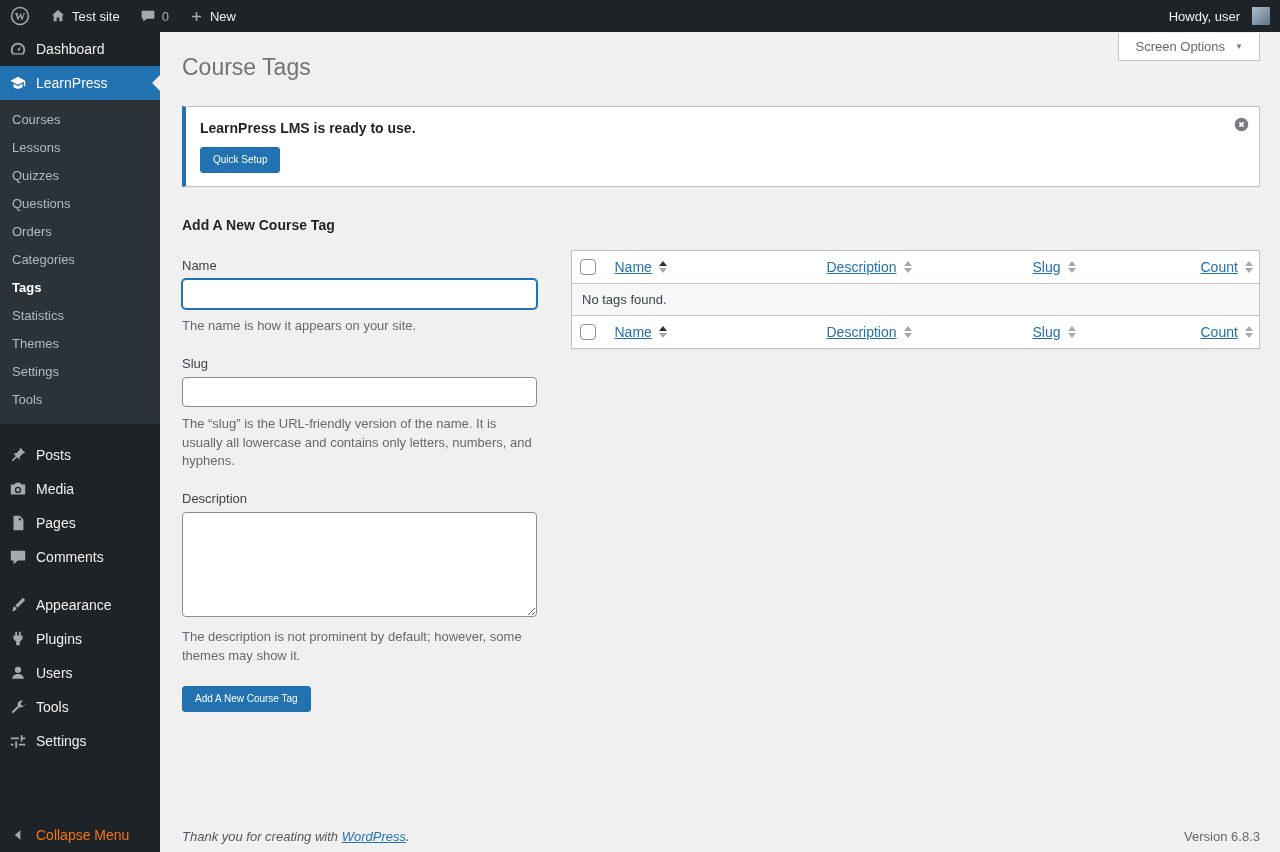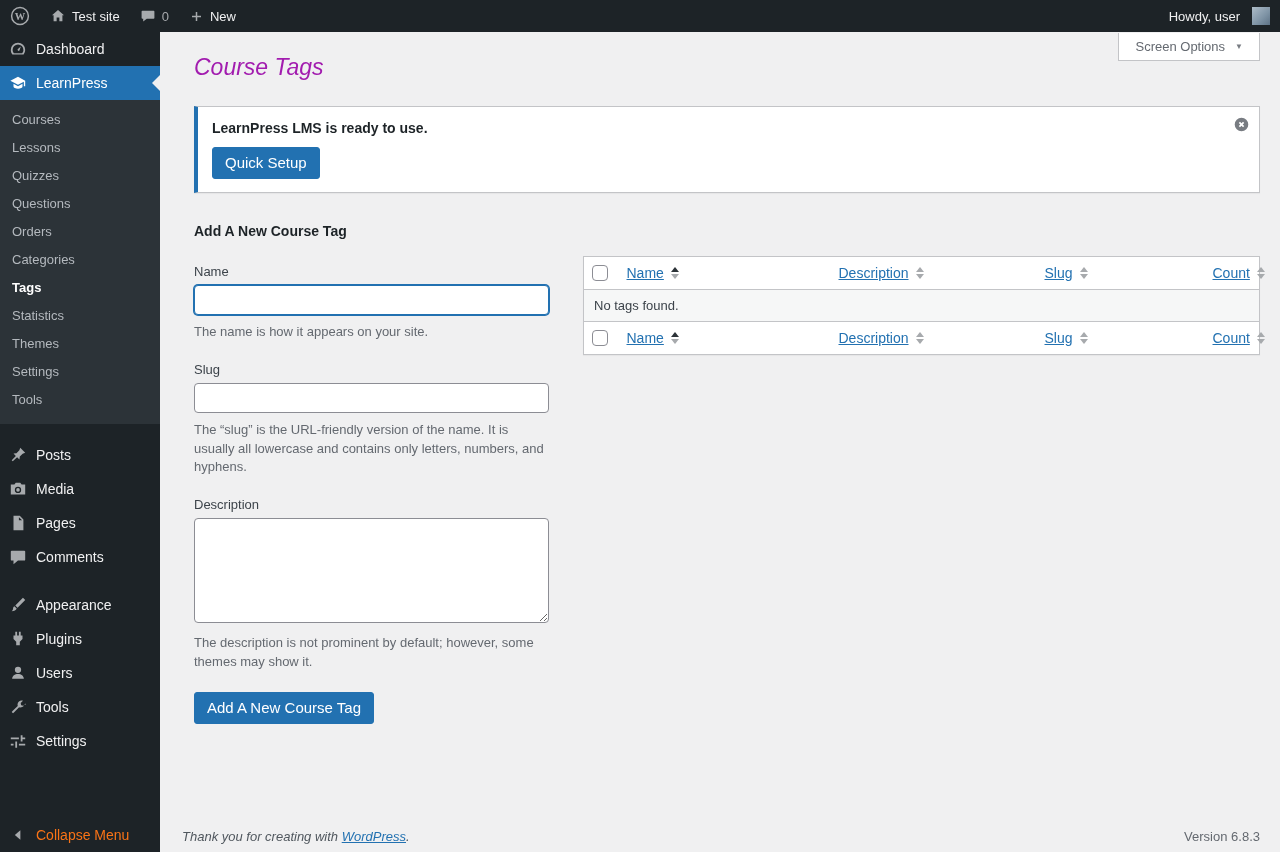--- a/index.html
+++ b/index.html
@@ -55,43 +55,43 @@
   .submenu li {
     height:28px; line-height:28px; padding:0 12px;
     font-size:13px; color:#b4b9be; cursor:pointer;
   }
   .submenu li.current { color:#fff; font-weight:700; }
   .menu-gap { height:14px; flex:none; }
   .collapse-item { margin-top:auto; color:#a7aaad; }
   .collapse-item .mlabel { color:#f97316; }
 
   
-  #main { position:absolute; left:160px; top:32px; width:1120px; height:820px;padding-left:12px; }
+  #main { position:absolute; left:160px; top:32px; width:1120px; height:820px; }
   .screen-options {
     position:absolute; top:1px; right:20px;
     background:#fff; border:1px solid #c3c4c7; border-top:none;
     padding:6px 16px; font-size:13px; color:#646970;
     display:flex; align-items:center; gap:10px; cursor:pointer; z-index:5;
   }
   .screen-options .so-arrow { font-size:8px; color:#787c82; }
 
-  h1.page-title { font-size:23px; font-weight:400; color:#a21caf; padding:21px 20px 0 22px; line-height:1.3;font-style:italic; }
+  h1.page-title { font-size:23px; font-weight:400; color:#737373; padding:21px 20px 0 22px; line-height:1.3; }
 
   .notice {
     margin:23px 20px 0 22px;
     background:#fff; border:1px solid #c3c4c7; border-left:4px solid #2271b1;
     box-shadow:0 1px 1px rgba(0,0,0,.04);
     padding:13px 42px 13px 14px; position:relative;
   }
   .notice-title { font-weight:700; font-size:14px; color:#1d2327; margin-bottom:11px; }
   .dismiss { position:absolute; top:9px; right:9px; width:17px; height:17px; cursor:pointer; display:flex; }
 
   .button-primary {
     background:#2271b1; border:1px solid #2271b1; color:#fff;
-    font-size:15px; font-family:inherit; border-radius:3px;
+    font-size:10px; font-family:inherit; border-radius:3px;
     padding:6px 12px; cursor:pointer; line-height:1.2;
   }
 
   .columns { display:flex; gap:34px; margin:30px 20px 0 22px; align-items:flex-start; }
   .form-col { width:355px; flex:none; }
   .form-heading { font-size:14px; font-weight:700; color:#1d2327; margin-bottom:25px; }
   .field label { display:block; font-size:13px; color:#3c434a; margin-bottom:6px; }
   .text-input {
     width:100%; height:30px; border:1px solid #8c8d94; border-radius:4px;
     background:#fff; padding:0 8px; font-size:14px; font-family:inherit; color:#2c3338; outline:none;

